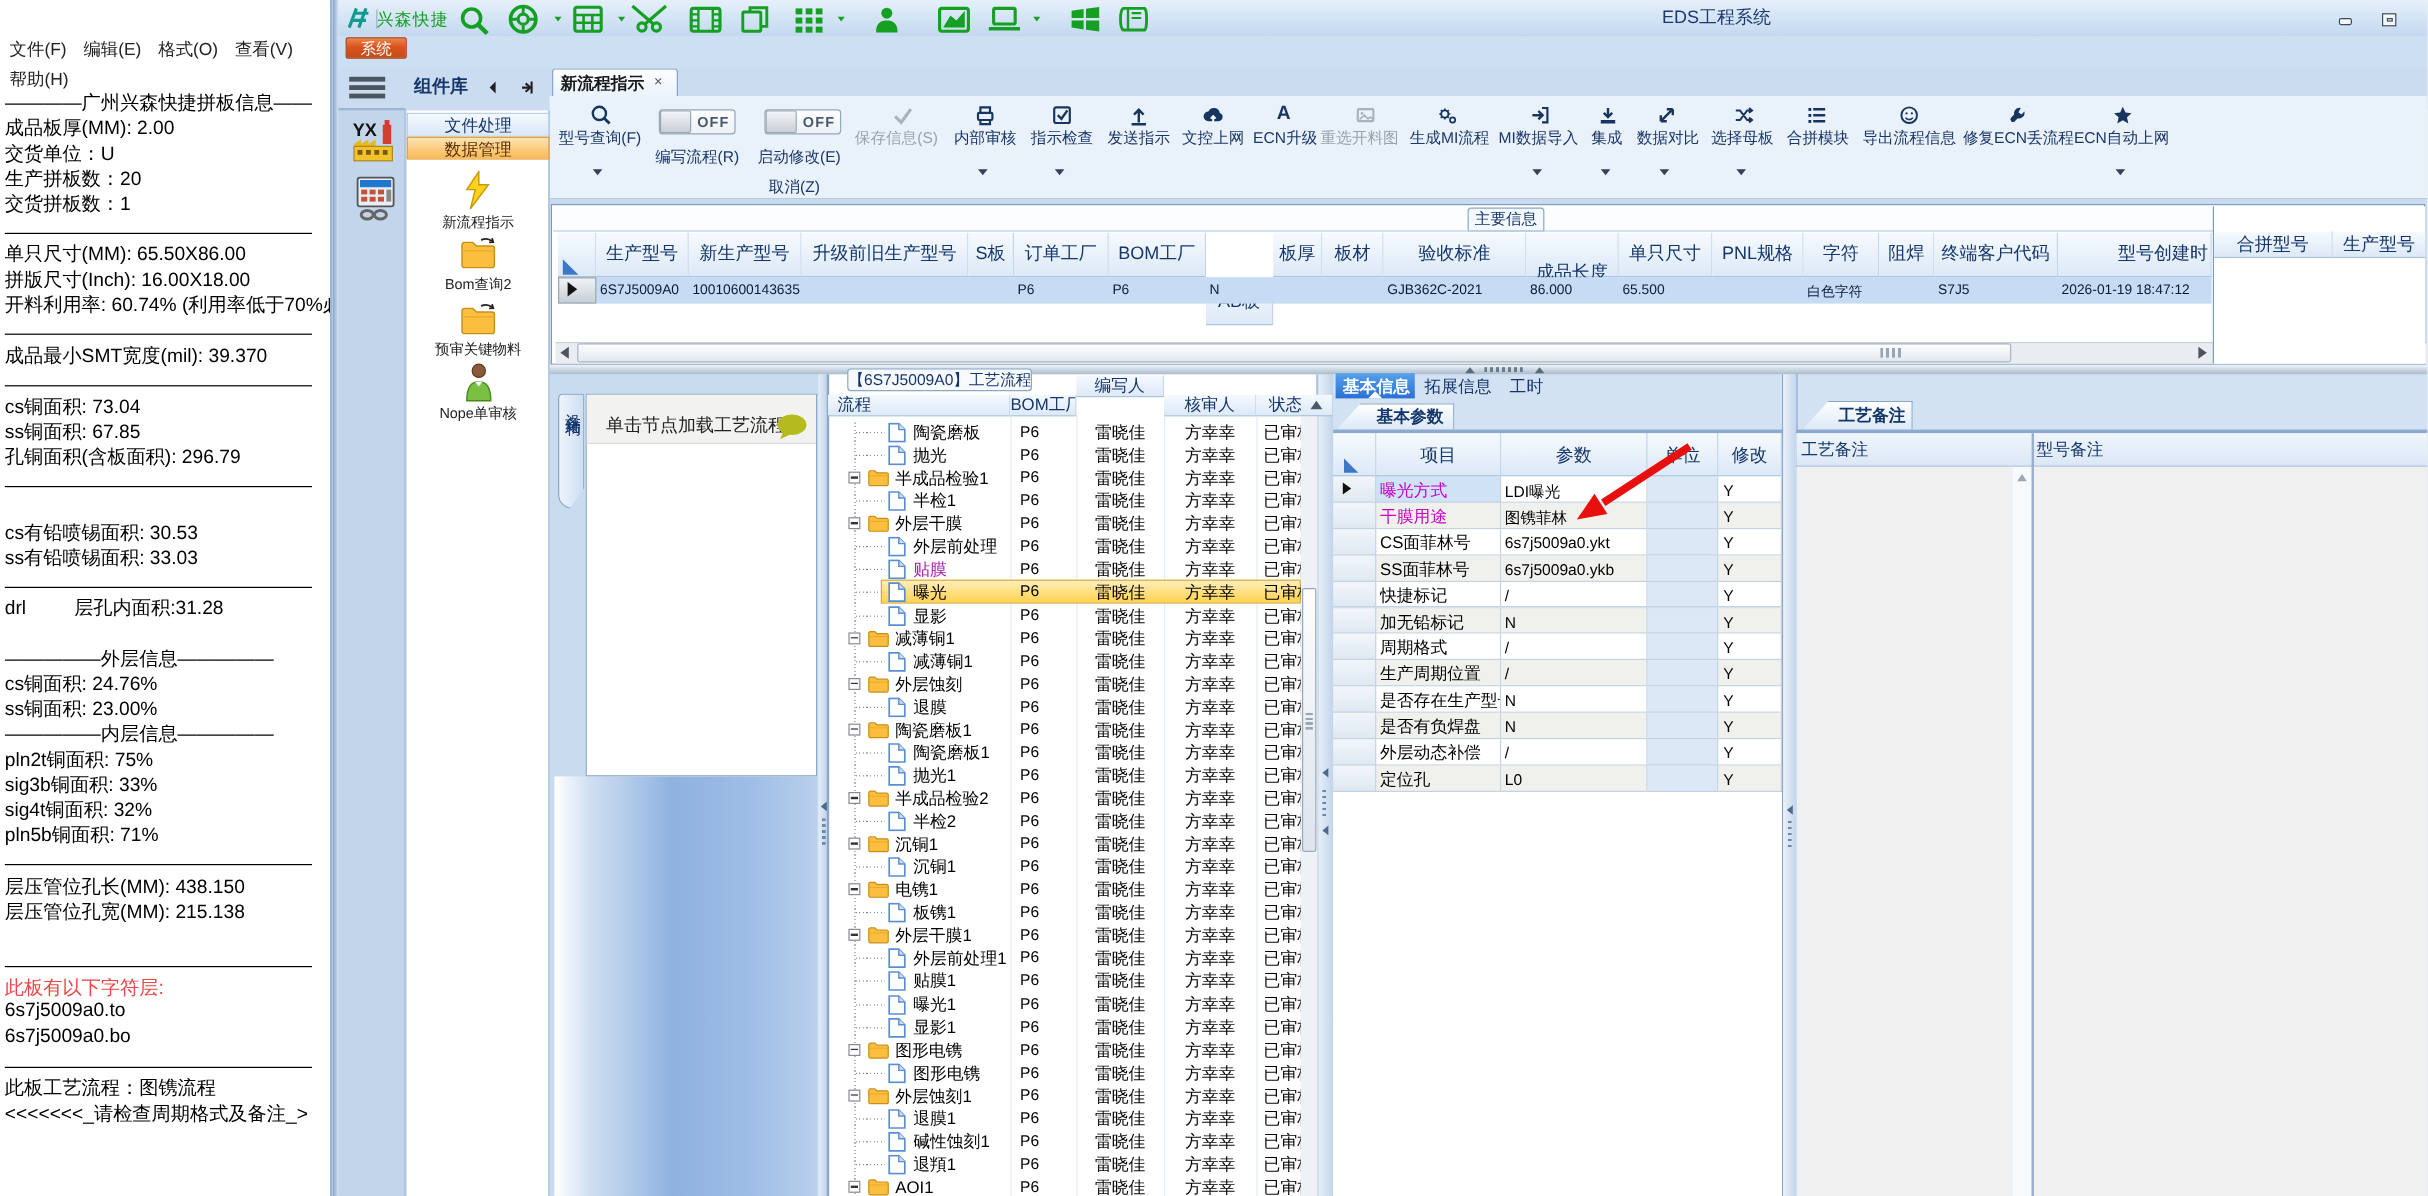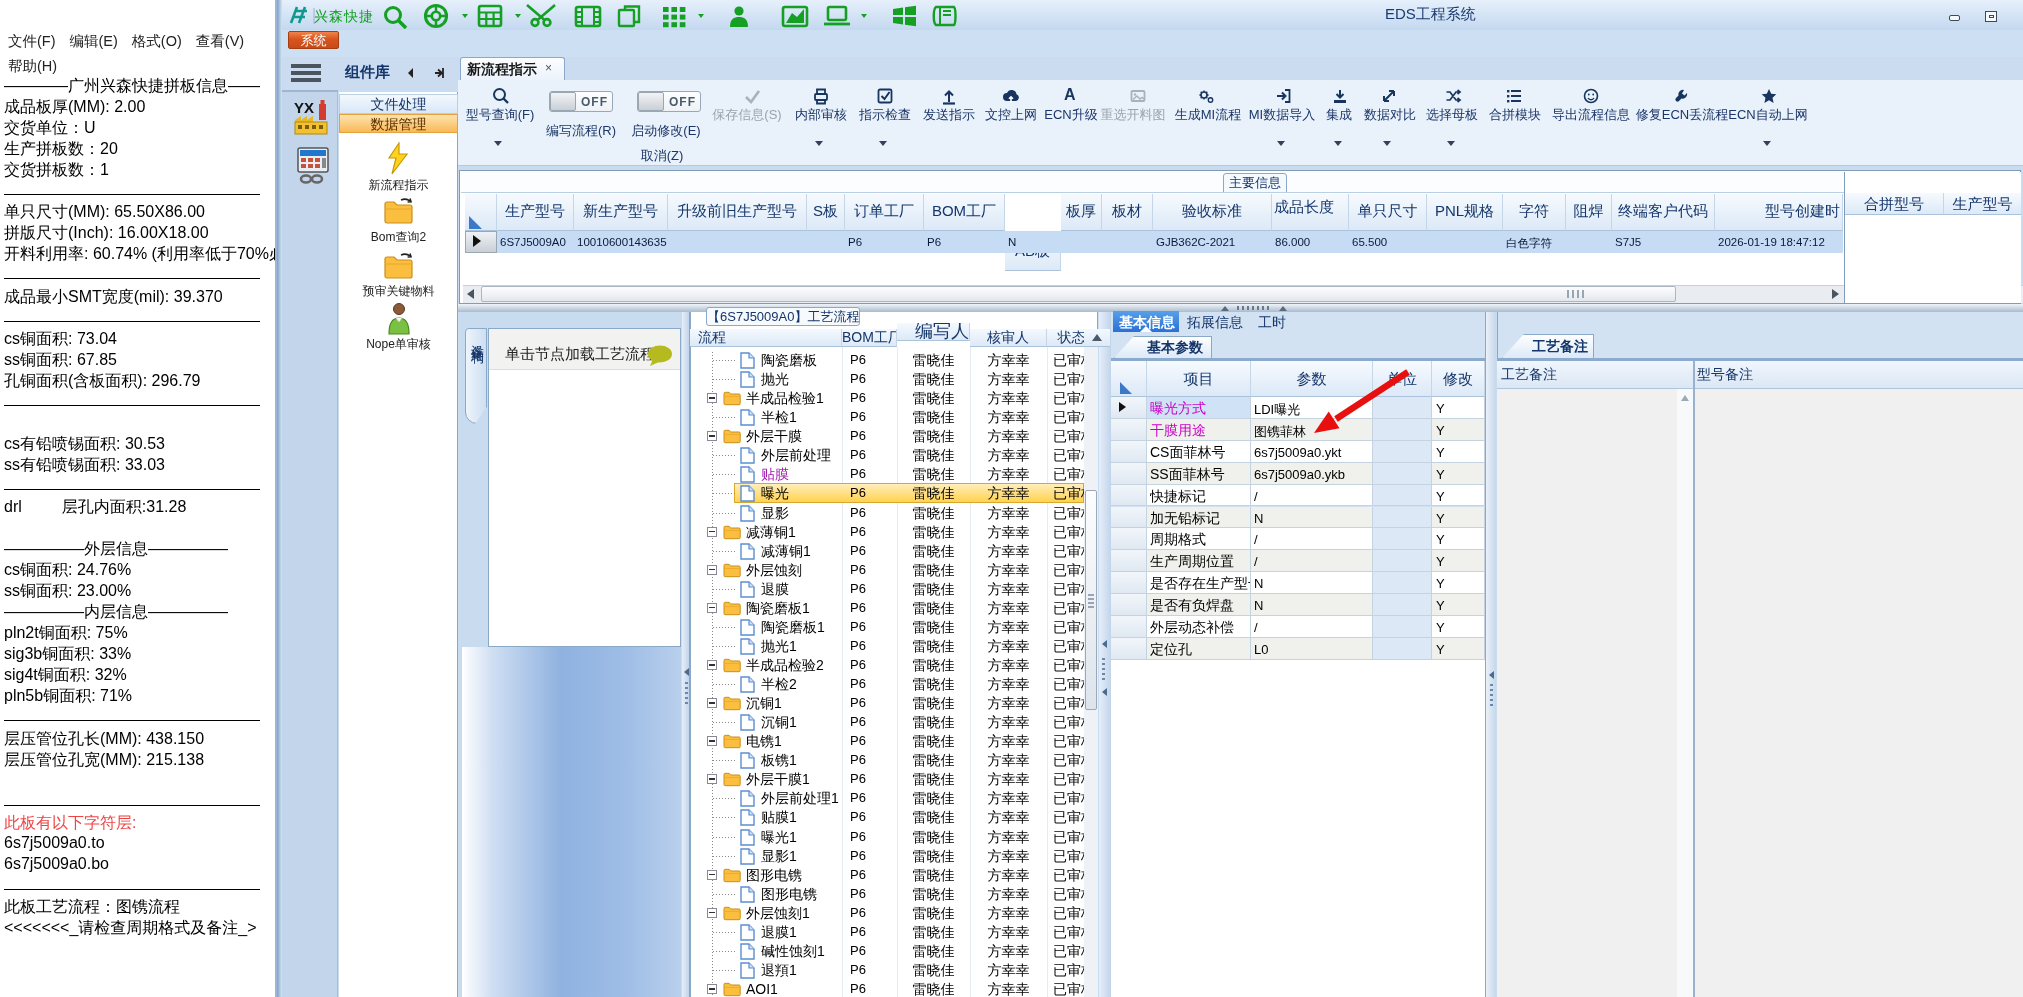--- a/index.html
+++ b/index.html
@@ -312,21 +312,21 @@
 <div class="abs" style="left:784px;top:194px;width:41px;height:37px;background:linear-gradient(#f6fafe,#dce9f7);border-right:1px solid #c5d6e8;border-bottom:1px solid #aac2da;">
       <div style="margin-top:8px;font-size:15px;color:#15366b;text-align:center;white-space:nowrap;overflow:hidden;padding:0 2px">板厚</div>
     </div>
 <div class="abs" style="left:825px;top:194px;width:51px;height:37px;background:linear-gradient(#f6fafe,#dce9f7);border-right:1px solid #c5d6e8;border-bottom:1px solid #aac2da;">
       <div style="margin-top:8px;font-size:15px;color:#15366b;text-align:center;white-space:nowrap;overflow:hidden;padding:0 2px">板材</div>
     </div>
 <div class="abs" style="left:876px;top:194px;width:119px;height:37px;background:linear-gradient(#f6fafe,#dce9f7);border-right:1px solid #c5d6e8;border-bottom:1px solid #aac2da;">
       <div style="margin-top:8px;font-size:15px;color:#15366b;text-align:center;white-space:nowrap;overflow:hidden;padding:0 2px">验收标准</div>
     </div>
 <div class="abs" style="left:995px;top:194px;width:77px;height:37px;background:linear-gradient(#f6fafe,#dce9f7);border-right:1px solid #c5d6e8;border-bottom:1px solid #aac2da;">
-      <div style="margin-top:4px;font-size:15px;color:#15366b;text-align:left;white-space:nowrap;overflow:hidden;padding:0 2px">成品长度</div>
+      <div style="margin-top:24px;font-size:15px;color:#15366b;text-align:center;white-space:nowrap;overflow:hidden;padding:0 2px">成品长度</div>
     </div>
 <div class="abs" style="left:1072px;top:194px;width:78px;height:37px;background:linear-gradient(#f6fafe,#dce9f7);border-right:1px solid #c5d6e8;border-bottom:1px solid #aac2da;">
       <div style="margin-top:8px;font-size:15px;color:#15366b;text-align:center;white-space:nowrap;overflow:hidden;padding:0 2px">单只尺寸</div>
     </div>
 <div class="abs" style="left:1150px;top:194px;width:76px;height:37px;background:linear-gradient(#f6fafe,#dce9f7);border-right:1px solid #c5d6e8;border-bottom:1px solid #aac2da;">
       <div style="margin-top:8px;font-size:15px;color:#15366b;text-align:center;white-space:nowrap;overflow:hidden;padding:0 2px">PNL规格</div>
     </div>
 <div class="abs" style="left:1226px;top:194px;width:63px;height:37px;background:linear-gradient(#f6fafe,#dce9f7);border-right:1px solid #c5d6e8;border-bottom:1px solid #aac2da;">
       <div style="margin-top:8px;font-size:15px;color:#15366b;text-align:center;white-space:nowrap;overflow:hidden;padding:0 2px">字符</div>
     </div>
@@ -381,21 +381,21 @@
 <div class="abs" style="left:405px;top:312px;width:8px;height:685px;background:linear-gradient(90deg,#e6eef8,#c2d4ea);border-right:1px solid #8ba7c7"></div>
 <div class="abs" style="left:407px;top:668px;width:0;height:0;border-top:4px solid transparent;border-bottom:4px solid transparent;border-right:5px solid #4a6a90"></div>
 <div class="abs" style="left:408px;top:682px;width:3px;height:22px;background:repeating-linear-gradient(#6a88aa 0,#6a88aa 2px,transparent 2px,transparent 5px)"></div>
 <div class="abs" style="left:413px;top:312px;width:408px;height:685px;background:#fff;border-left:1px solid #8aa8c8;border-right:1px solid #8ba7c7"></div>
 <div class="abs" style="left:822px;top:312px;width:12px;height:685px;background:linear-gradient(90deg,#e6eef8,#c2d4ea)"></div>
 <div class="abs" style="left:825px;top:640px;width:0;height:0;border-top:4px solid transparent;border-bottom:4px solid transparent;border-right:5px solid #4a6a90"></div>
 <div class="abs" style="left:825px;top:658px;width:3px;height:22px;background:repeating-linear-gradient(#6a88aa 0,#6a88aa 2px,transparent 2px,transparent 5px)"></div>
 <div class="abs" style="left:825px;top:688px;width:0;height:0;border-top:4px solid transparent;border-bottom:4px solid transparent;border-right:5px solid #4a6a90"></div>
 <div class="abs" style="left:413px;top:329px;width:152px;height:18px;background:linear-gradient(#f4f9fe,#dde9f7);border-right:1px solid #c5d6e8;border-bottom:1px solid #aac2da;font-size:14px;color:#15366b;text-align:left;padding-left:8px;line-height:17px;white-space:nowrap;overflow:hidden">流程</div>
 <div class="abs" style="left:565px;top:329px;width:55px;height:18px;background:linear-gradient(#f4f9fe,#dde9f7);border-right:1px solid #c5d6e8;border-bottom:1px solid #aac2da;font-size:14px;color:#15366b;text-align:center;line-height:17px;white-space:nowrap;overflow:hidden">BOM工厂</div>
-<div class="abs" style="left:620px;top:323px;width:73px;height:18px;background:linear-gradient(#f4f9fe,#dde9f7);border-right:1px solid #c5d6e8;border-bottom:1px solid #aac2da;font-size:18px;color:#15366b;text-align:right;line-height:17px;white-space:nowrap;overflow:hidden">编写人</div>
+<div class="abs" style="left:620px;top:313px;width:73px;height:18px;background:linear-gradient(#f4f9fe,#dde9f7);border-right:1px solid #c5d6e8;border-bottom:1px solid #aac2da;font-size:14px;color:#15366b;text-align:center;line-height:17px;white-space:nowrap;overflow:hidden">编写人</div>
 <div class="abs" style="left:693px;top:329px;width:77px;height:18px;background:linear-gradient(#f4f9fe,#dde9f7);border-right:1px solid #c5d6e8;border-bottom:1px solid #aac2da;font-size:14px;color:#15366b;text-align:center;line-height:17px;white-space:nowrap;overflow:hidden">核审人</div>
 <div class="abs" style="left:770px;top:329px;width:50px;height:18px;background:linear-gradient(#f4f9fe,#dde9f7);border-right:1px solid #c5d6e8;border-bottom:1px solid #aac2da;font-size:14px;color:#15366b;text-align:center;line-height:17px;white-space:nowrap;overflow:hidden">状态</div>
 <div class="abs" style="left:565px;top:347px;width:1px;height:650px;background:#e4ebf3"></div>
 <div class="abs" style="left:620px;top:347px;width:1px;height:650px;background:#e4ebf3"></div>
 <div class="abs" style="left:693px;top:347px;width:1px;height:650px;background:#e4ebf3"></div>
 <div class="abs" style="left:770px;top:347px;width:1px;height:650px;background:#e4ebf3"></div>
 <div class="abs" style="left:807px;top:329px;width:26px;height:18px;background:linear-gradient(#f4f9fe,#dde9f7);border-bottom:1px solid #aac2da"></div>
 <div class="abs" style="left:815px;top:334px;width:0;height:0;border-left:5px solid transparent;border-right:5px solid transparent;border-bottom:7px solid #4a5a6a"></div>
 <div class="abs" style="left:807px;top:347px;width:14px;height:650px;background:#eef2f7"></div>
 <div class="abs" style="left:808px;top:490px;width:12px;height:220px;background:linear-gradient(#fdfdfe,#dde4ec);border:1px solid #9aa8b8;border-radius:2px"></div>

